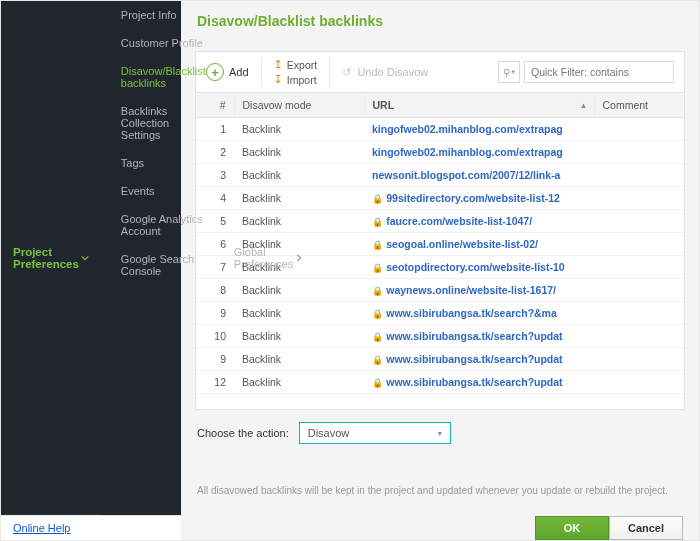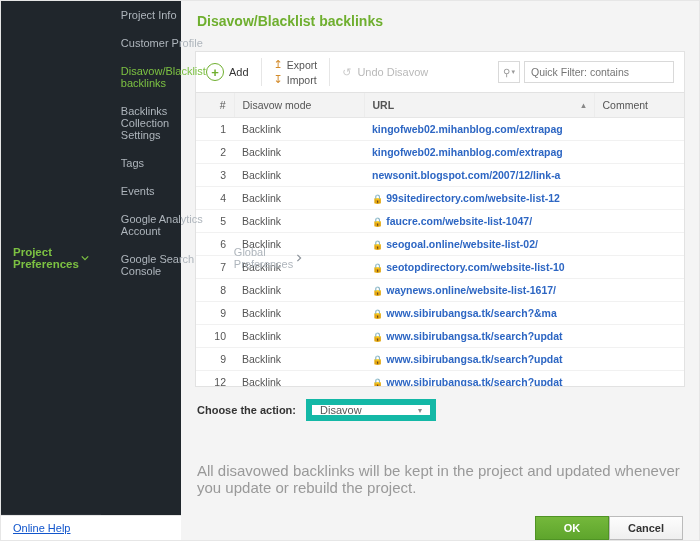--- a/index.html
+++ b/index.html
@@ -44,23 +44,23 @@
   tbody .col-num { color:#555; }
   .col-mode { width:130px; color:#555; }
   .col-url { width:230px;font-weight:bold; }
   .col-url span.link { color:#2d66c3; cursor:pointer; }
   .lock { color:#2d66c3; font-size:9px; margin-right:3px; }
   .col-comment { }
   .url-hdr { display:flex; align-items:center; justify-content:space-between; }
   .sort-ind { font-size:8px; color:#888; }
   .footer-zone { padding:12px 16px 10px 16px; }
   .action-row { display:flex; align-items:center; gap:10px; font-size:11px; color:#333; margin-bottom:6px; }
-  .action-row label { font-weight:bold; }
-  .select-box { border:6px solid #14b8a6; background:#fff; height:22px; width:130px; display:flex; align-items:center; justify-content:space-between; padding:0 8px; font-size:11px; color:#555; cursor:pointer; }
-  .note { color:#999; font-size:15px;margin-top:41px; }
+  .action-row label { font-weight:normal; }
+  .select-box { border:1px solid #14b8a6; background:#fff; height:22px; width:152px; display:flex; align-items:center; justify-content:space-between; padding:0 8px; font-size:11px; color:#555; cursor:pointer; }
+  .note { color:#999; font-size:10px;margin-top:41px; }
   .btn-row { display:flex; justify-content:flex-end; padding:10px 16px 0 16px; }
   .btn { height:24px; width:74px; display:flex; align-items:center; justify-content:center; font-size:11px; border:1px solid #bbb; background:linear-gradient(#fdfdfd,#efefef); cursor:pointer;font-weight:bold; }
   .btn.ok { background:linear-gradient(#74b83b,#5ea52c); color:#fff; border:1px solid #4f9324; font-weight:bold; }
   tbody tr.empty td { height:18px; border-bottom:1px solid #f1f1f1; }
 </style>
 </head>
 <body>
 
 <div class="app">
   <div class="left-col">

